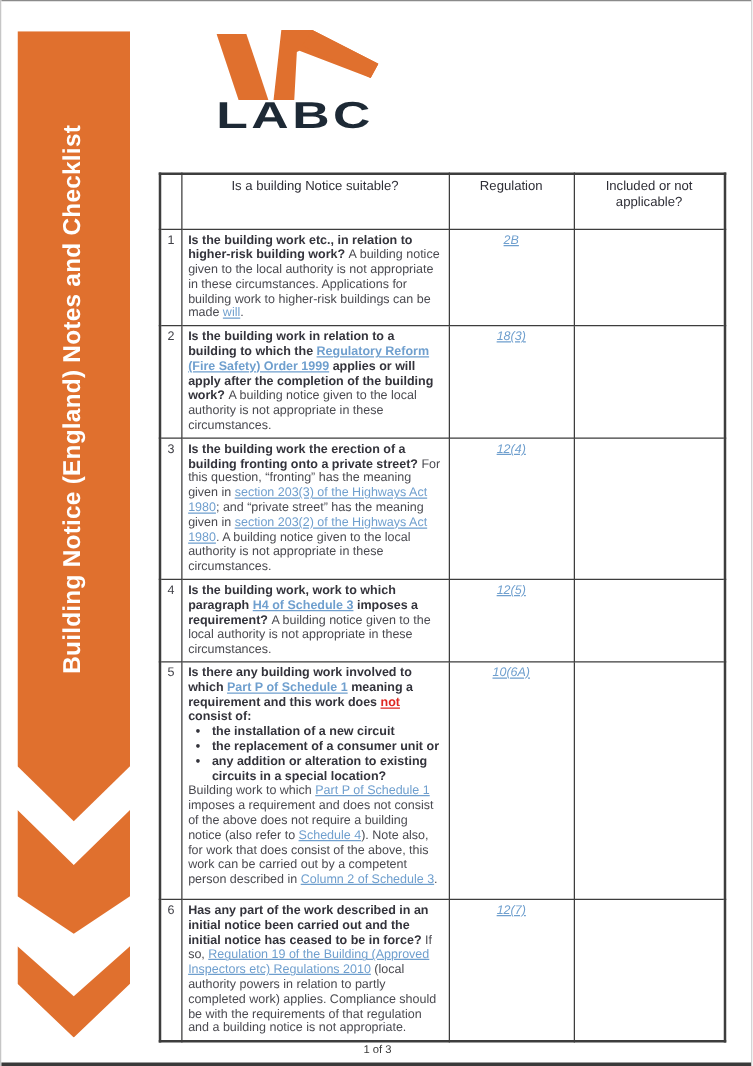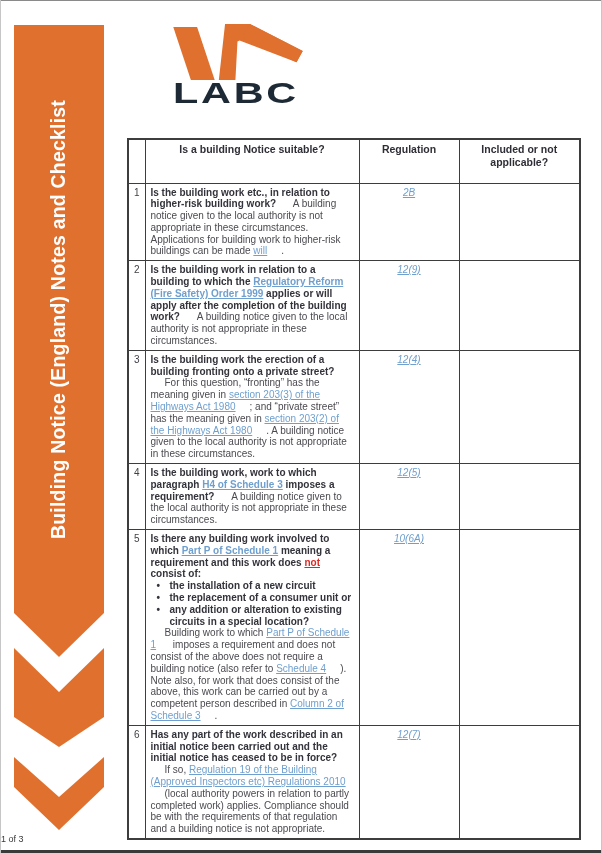--- a/index.html
+++ b/index.html
@@ -21,36 +21,36 @@
   .logo svg{position:absolute;left:0;top:0;}
   .logo-word{position:absolute;left:0;top:52px;font-size:30px;font-weight:bold;color:#1d2935;
              letter-spacing:2px;transform:scaleX(1.38);transform-origin:left center;}
 
   
   table.checklist{position:absolute;left:126px;top:138px;width:452px;border-collapse:collapse;
                   table-layout:fixed;font-size:10px;line-height:11.8px;color:#4a4a50;}
   table.checklist td,table.checklist th{border:1.5px solid #3d3d3d;vertical-align:top;
                   padding:3px 5px;overflow:hidden;}
   table.checklist{border:2px solid #3d3d3d;}
-  th{font-size:10.5px;line-height:13px;font-weight:bold;color:#2e2e36;text-align:center;padding-top:5px;}
+  th{font-size:10.5px;line-height:13px;font-weight:normal;color:#2e2e36;text-align:center;padding-top:5px;}
   td.num-cell{text-align:center;padding:3px 1px;color:#3f3f46;font-size:10px;}
   td.q-cell{padding:3px 5px 3px 6px;}
   td.reg-cell{text-align:center;padding-top:4px;font-style:italic;}
   td.inc-cell{}
   .para{margin:0;}
   .b{font-weight:bold;color:#33333b;}
-  .n{color:#4a4a50;margin-left:14px;}
+  .n{color:#4a4a50;}
   a.lnk{color:#6f9fce;text-decoration:underline;cursor:pointer;}
   a.lnk.b{font-weight:bold;}
   .red{font-weight:bold;color:#df2721;text-decoration:underline;}
   .bullet{display:flex;padding-left:6px;font-weight:bold;color:#33333b;}
   .bullet .dot{width:13px;flex:none;}
   .bullet .btxt{flex:1;}
 
-  .footer{position:absolute;left:0;top:834px;width:602px;text-align:left;
+  .footer{position:absolute;left:0;top:834px;width:602px;text-align:center;
           font-size:9px;color:#3a3a3a;}
 </style>
 </head>
 <body>
 
 <div class="page">
   <div class="top-line"></div>
 
   <svg class="ribbon" viewBox="0 0 90 805" aria-hidden="true">
     <polygon points="0,0 90,0 90,588 45,632 0,588" fill="#E0702E"></polygon>
@@ -92,21 +92,21 @@
             <div class="para"><span class="b">Is the building work etc., in relation to higher-risk building work? </span><span class="n">A building notice given to the local authority is not appropriate in these circumstances. Applications for building work to higher-risk buildings can be made </span><a href="#" class="lnk">will</a><span class="n">.</span></div>
           </td>
           <td class="reg-cell"><a href="#" class="lnk">2B</a></td>
           <td class="inc-cell"></td>
         </tr>
         <tr style="height: 87px;">
           <td class="num-cell">2</td>
           <td class="q-cell">
             <div class="para"><span class="b">Is the building work in relation to a building to which the </span><a href="#" class="lnk b">Regulatory Reform (Fire Safety) Order 1999</a><span class="b"> applies or will apply after the completion of the building work? </span><span class="n">A building notice given to the local authority is not appropriate in these circumstances.</span></div>
           </td>
-          <td class="reg-cell"><a href="#" class="lnk">12(9)</a></td>
+          <td class="reg-cell"><a href="#" class="lnk">18(3)</a></td>
           <td class="inc-cell"></td>
         </tr>
         <tr style="height: 112px;">
           <td class="num-cell">3</td>
           <td class="q-cell">
             <div class="para"><span class="b">Is the building work the erection of a building fronting onto a private street? </span><span class="n">For this question, “fronting” has the meaning given in </span><a href="#" class="lnk">section 203(3) of the Highways Act 1980</a><span class="n">; and “private street” has the meaning given in </span><a href="#" class="lnk">section 203(2) of the Highways Act 1980</a><span class="n">. A building notice given to the local authority is not appropriate in these circumstances.</span></div>
           </td>
           <td class="reg-cell"><a href="#" class="lnk">12(4)</a></td>
           <td class="inc-cell"></td>
         </tr>

